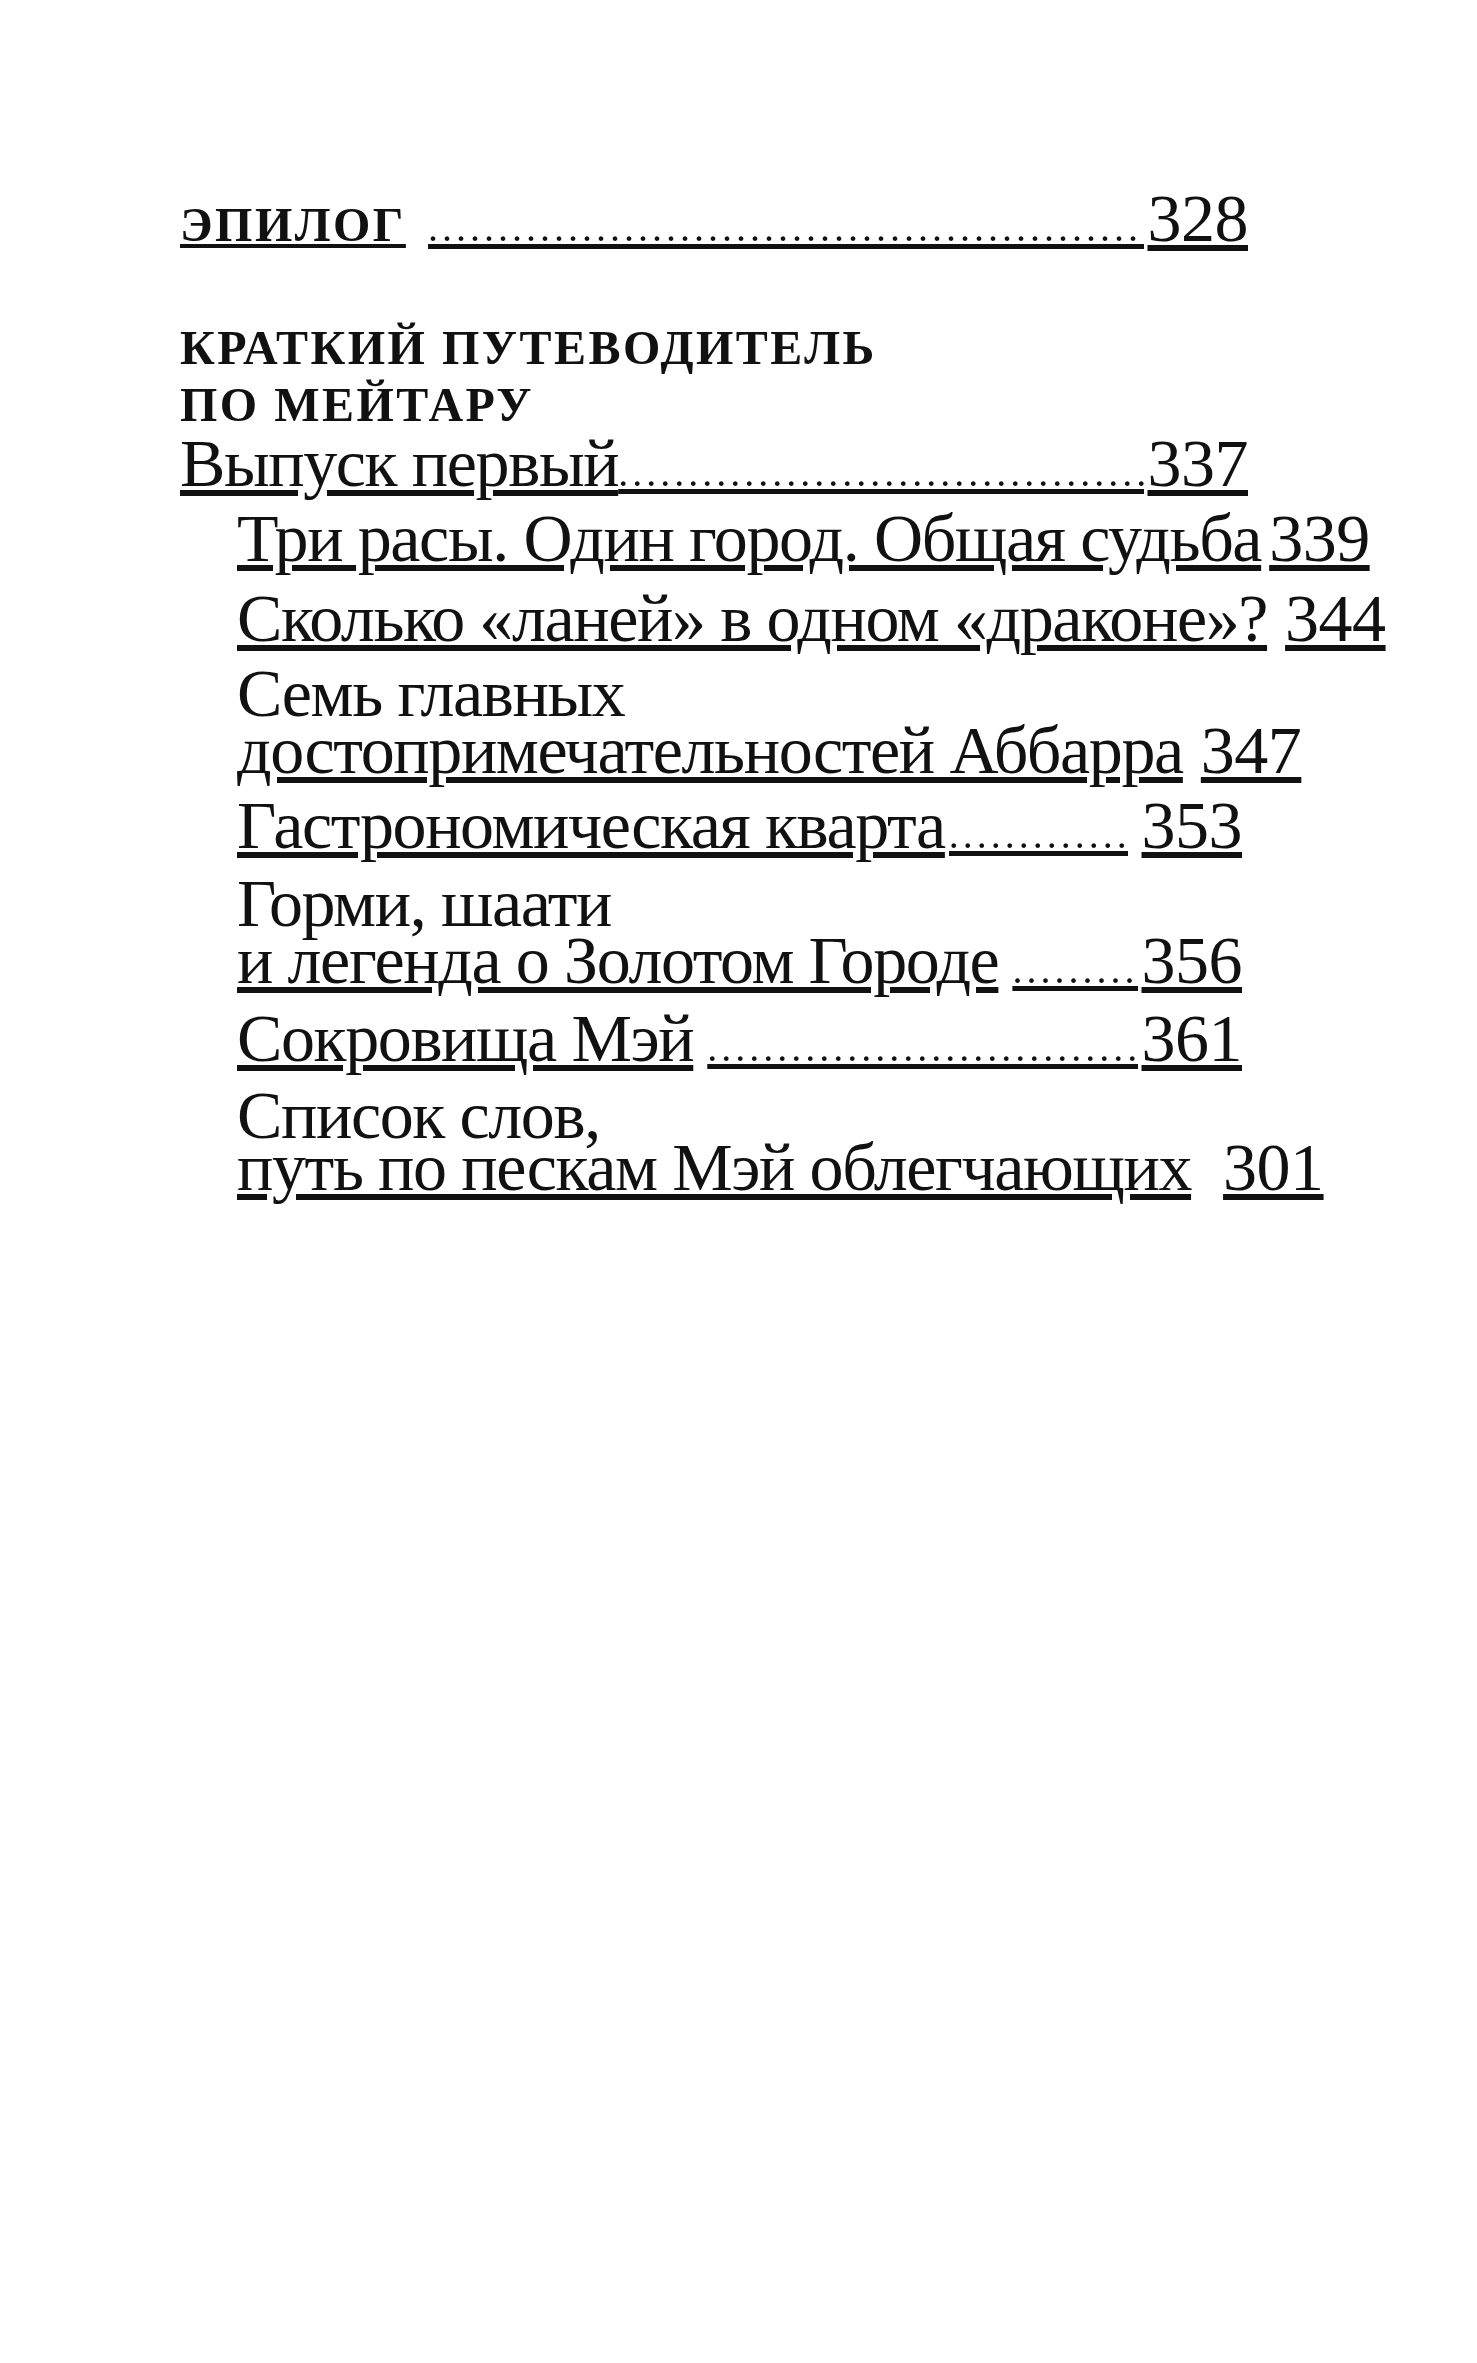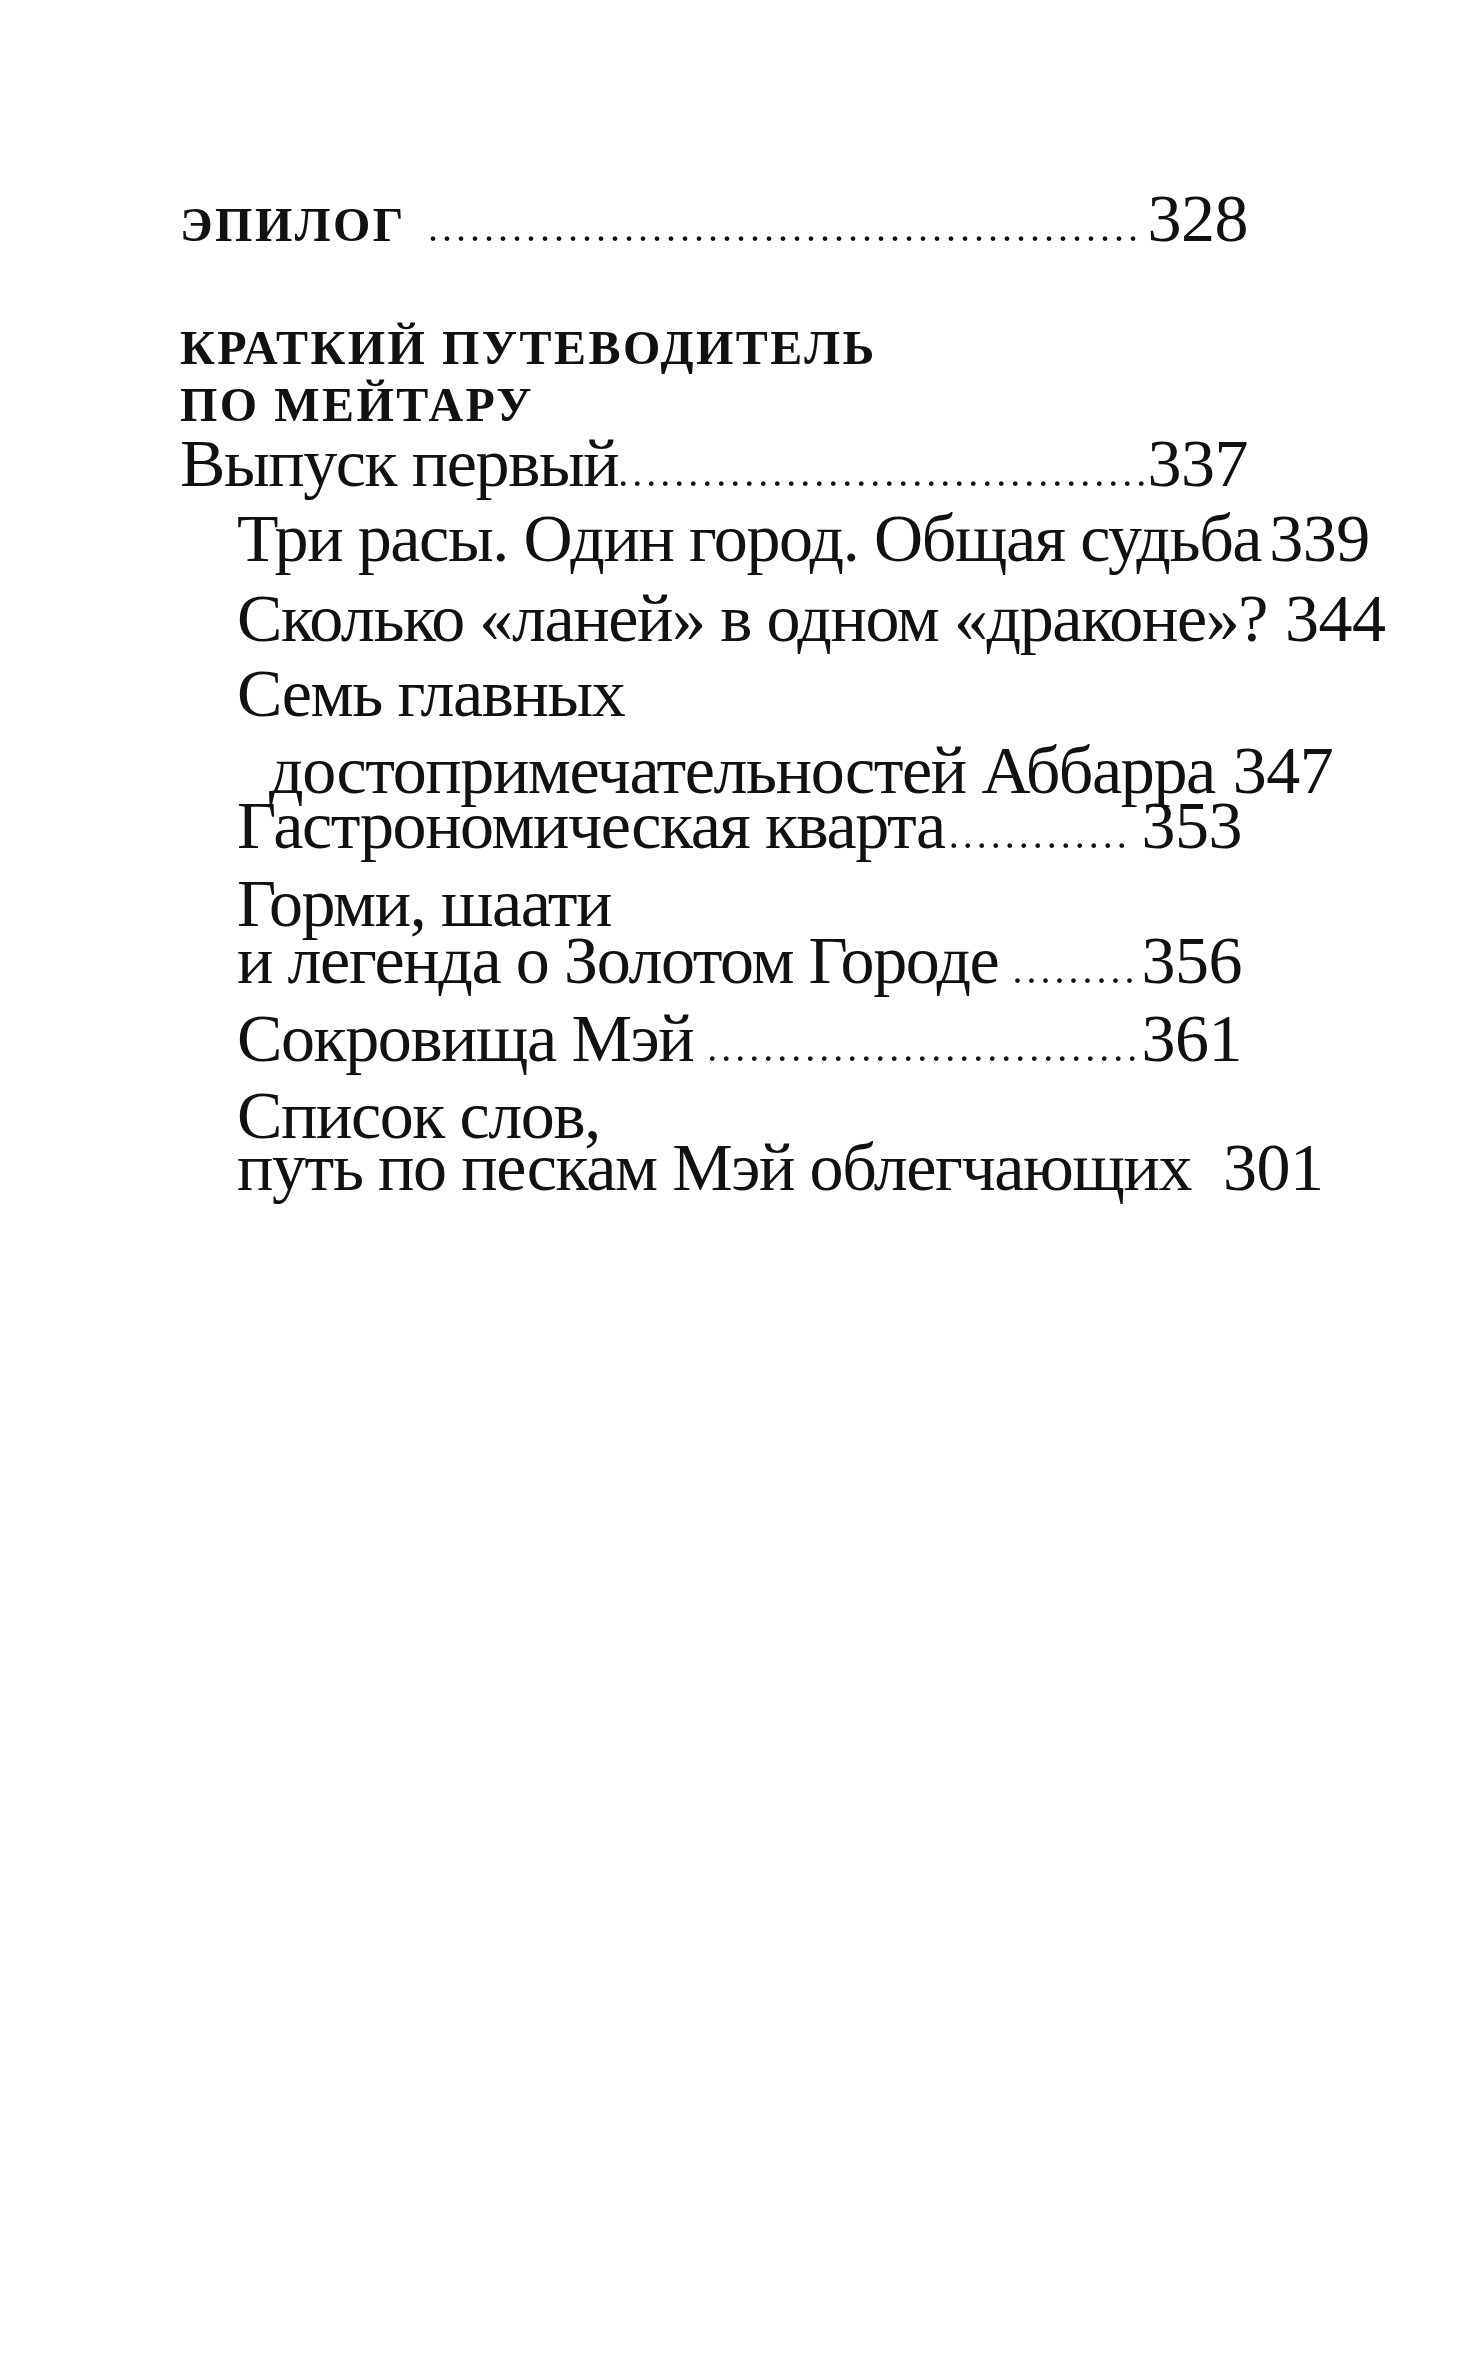--- a/index.html
+++ b/index.html
@@ -39,20 +39,21 @@
     white-space: nowrap;
   }
   .line.sub {
     left: 57px;
     width: 1005px;
   }
   .row {
     display: flex;
     align-items: baseline;
     width: 100%;
+    text-decoration: underline;
   }
   .txt {
     display: inline-block;
     font-size: 68px;
     transform-origin: left bottom;
     flex: 0 0 auto;
   }
   .cond {
     
     letter-spacing: -1.4px;
@@ -123,21 +124,21 @@
       <div class="row">
         <span class="txt cond">Сколько «ланей» в одном «драконе»?</span>
         <span class="leader" style="margin-left:14px;"></span>
         <span class="num">344</span>
       </div>
     </div>
 
     <div class="line sub" style="top:663px;">
       <span class="txt cond">Семь главных</span>
     </div>
-    <div class="line sub" style="top:740px;margin-left:32px;">
+    <div class="line sub" style="top:720px;">
       <div class="row">
         <span class="txt cond">достопримечательностей Аббарра</span>
         <span class="leader"></span>
         <span class="num" style="margin-left:10px;">347</span>
       </div>
     </div>
 
     <div class="line sub" style="top:795px;">
       <div class="row">
         <span class="txt cond">Гастрономическая кварта</span>

